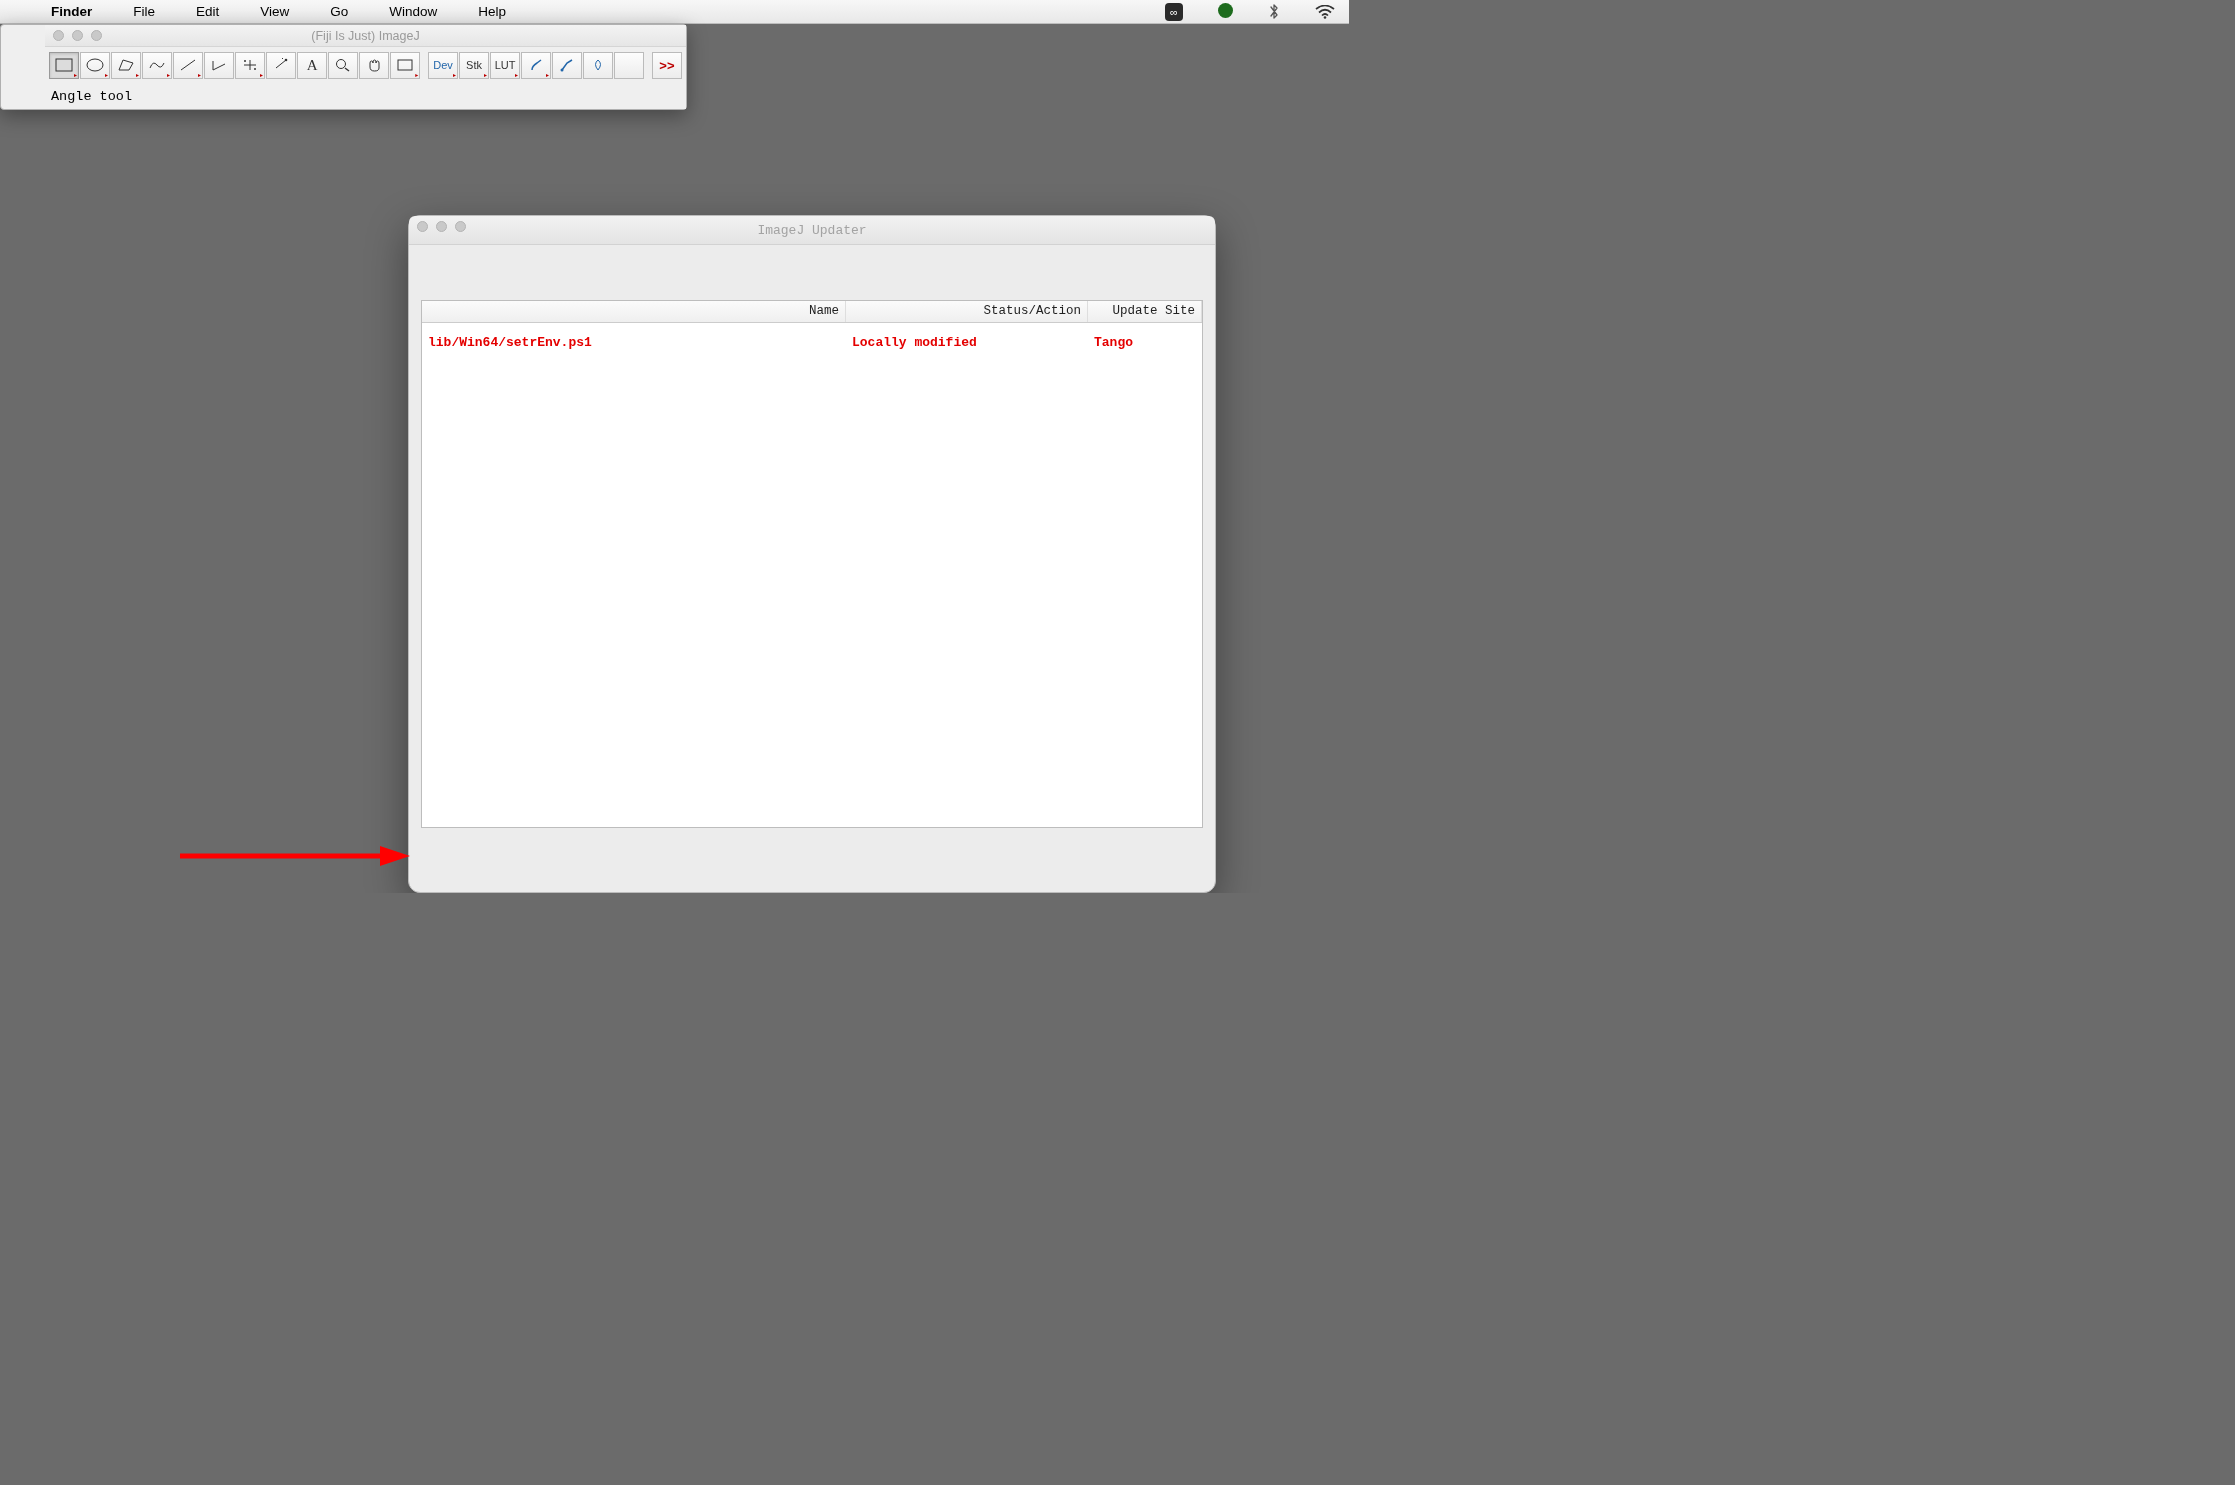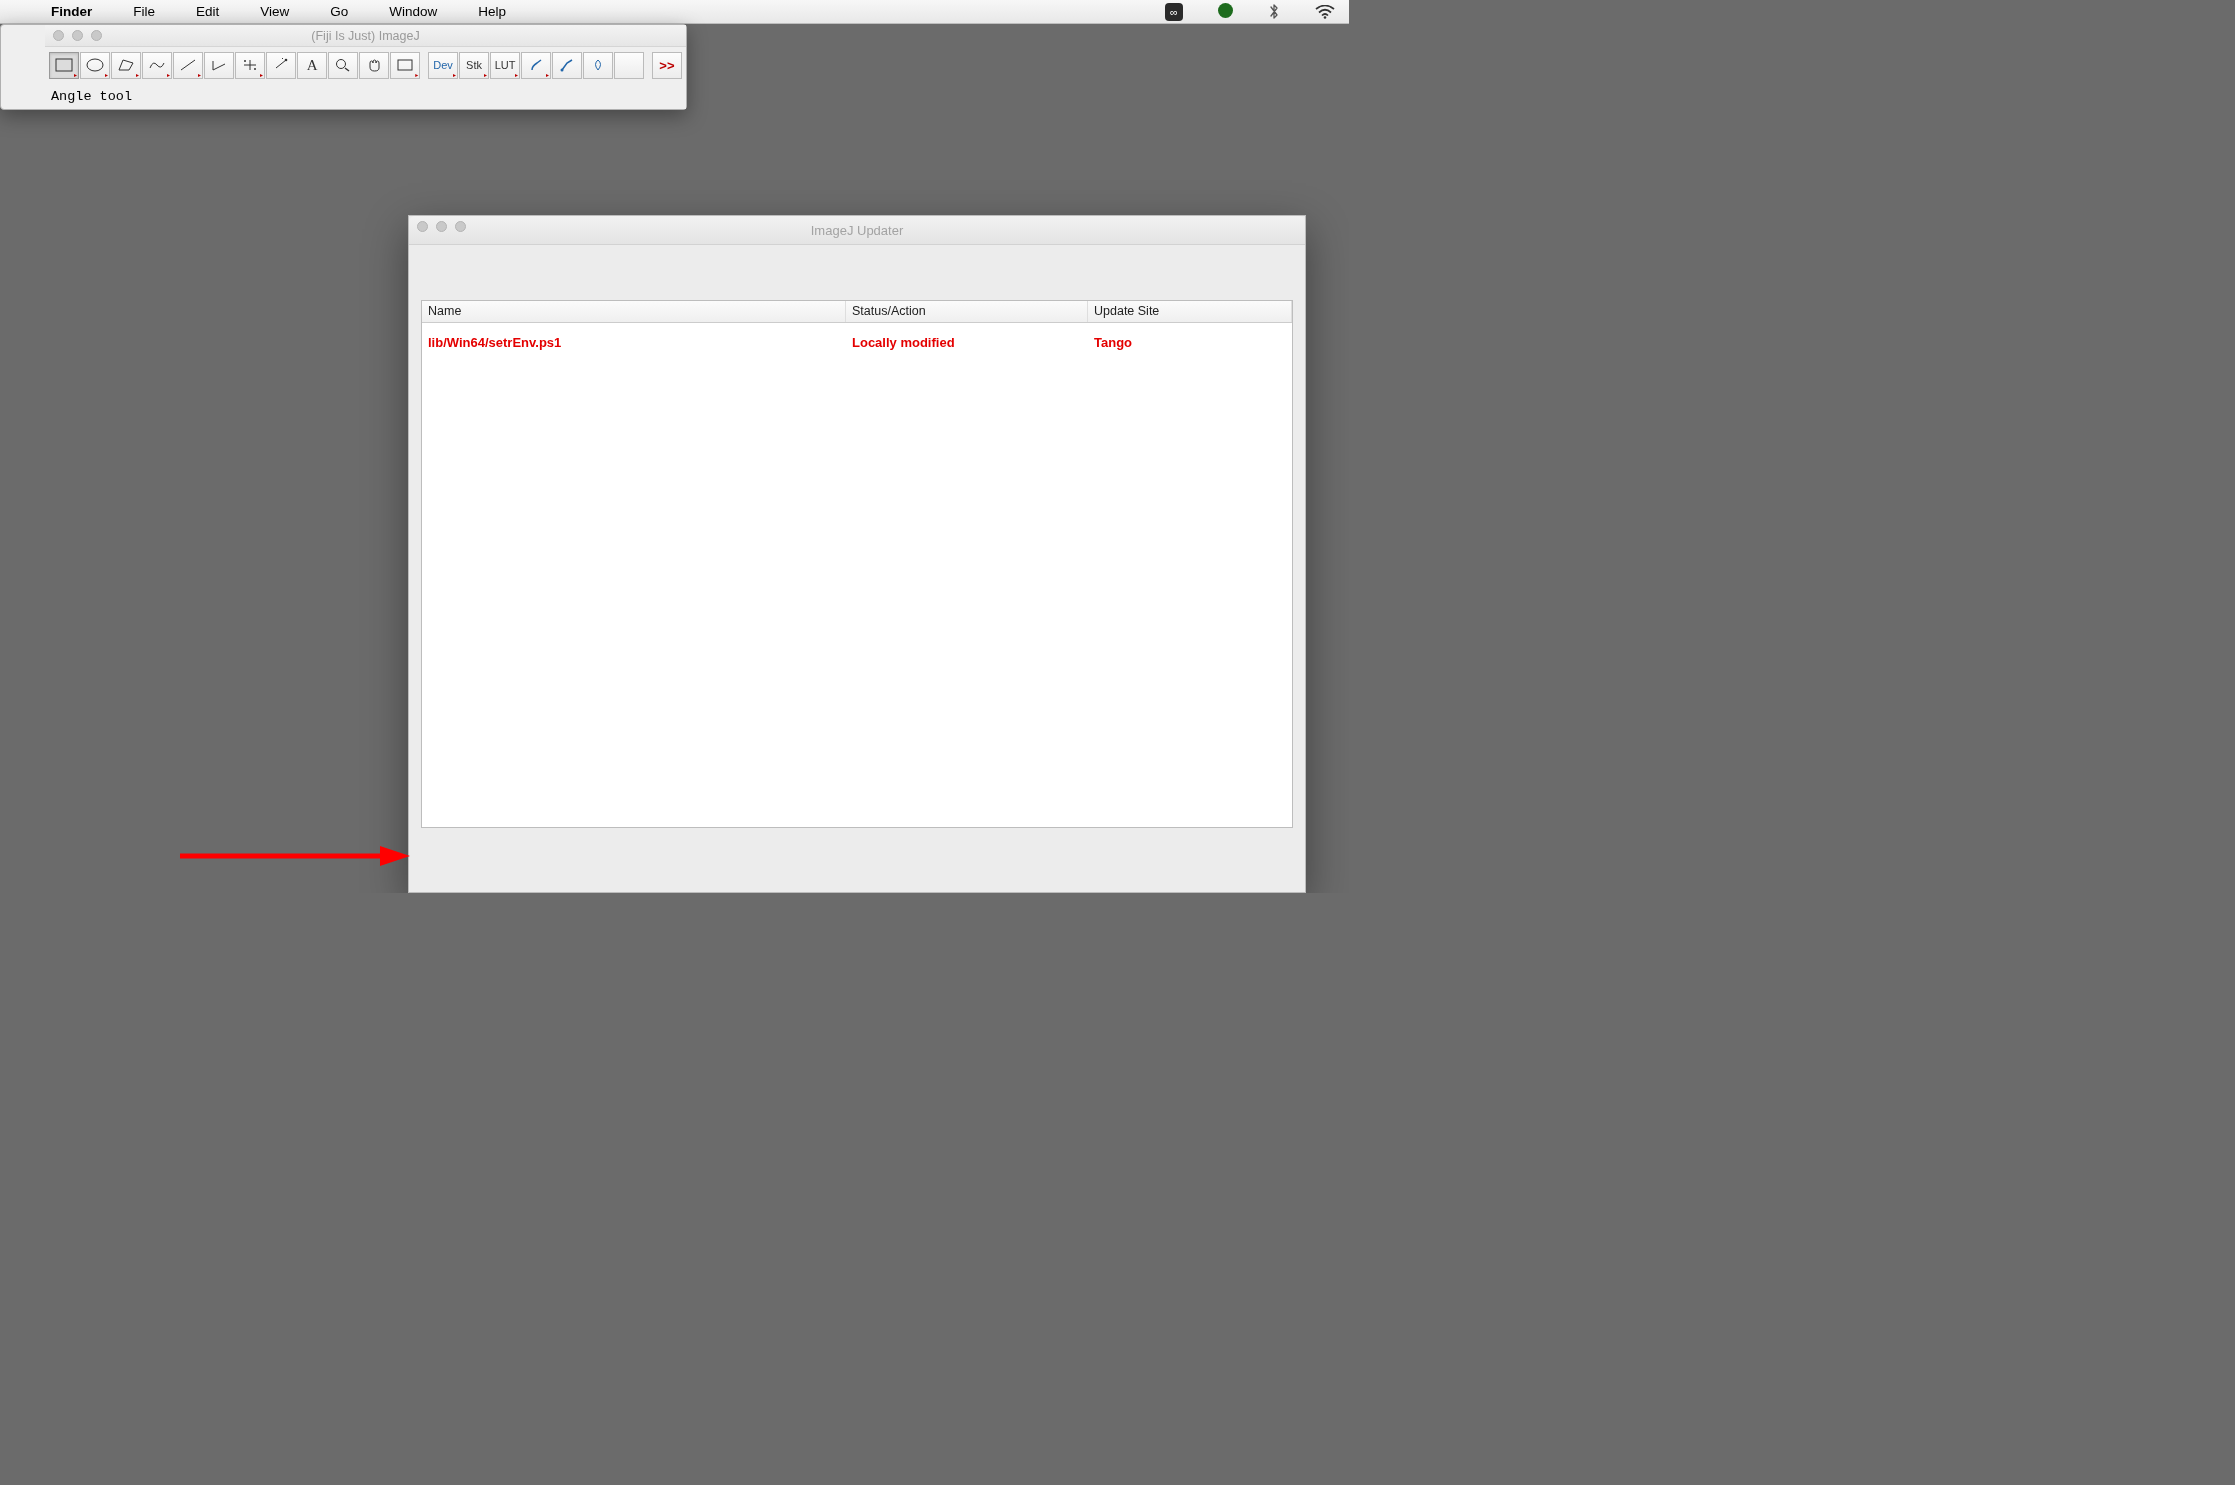--- a/index.html
+++ b/index.html
@@ -63,38 +63,38 @@
   .tool.selected { background:#dcdcdc; border-color:#999; box-shadow: inset 0 1px 3px rgba(0,0,0,.15); }
   .tool .sub { position:absolute; right:1px; bottom:0; font-size:6px; color:#b00; }
   .ij-status {
     height: 26px; display:flex; align-items:center; padding:0 6px; font-size:13.5px; color:#000;
     background:#efefef;
     font-family:Liberation Mono, monospace;
   }
 
   
   .updater {
-    position: absolute; left: 408px; top: 215px; width: 898px; height: 678px;
-    background:#ececec; border:1px solid #bcbcbc; border-radius:0;
+    position: absolute; left: 408px; top: 215px; width: 808px; height: 678px;
+    background:#ececec; border:1px solid #bcbcbc; border-radius:12px;
     box-shadow: 0 14px 40px rgba(0,0,0,.4);
-    display:flex; flex-direction:column;
+    display:flex; flex-direction:column;font-family:Liberation Mono, monospace;
   }
   .updater-titlebar {
     height: 29px; display:flex; align-items:center; justify-content:center;
     position:relative; background: linear-gradient(#f2f2f2,#e4e4e4);
     border-bottom:1px solid #d2d2d2; border-radius:6px 6px 0 0;
     color:#a3a3a3; font-size:13px;
   }
   .updater-body { flex:1; padding: 55px 12px 12px 12px; }
   .table-wrap {
     width: 100%; height: 528px; border:1px solid #bdbdbd; background:#fff;
   }
   .table-header {
     display:flex; height:22px; background:linear-gradient(#fbfbfb,#efefef); border-bottom:1px solid #ccc;
-    font-size:12.5px; color:#222;
+    font-size:12.5px; color:#222;text-align:right;
   }
   .table-header > div { padding: 3px 6px; border-right:1px solid #dedede; }
   .col-name { width: 424px; }
   .col-status { width: 242px; }
   .col-site { flex:1; }
   .table-rows { }
   .trow { display:flex; font-size:13px; font-weight:700; color:#e40000; height:22px; }
   .trow > div { padding: 12px 6px; }
 
   .updater-buttons {

